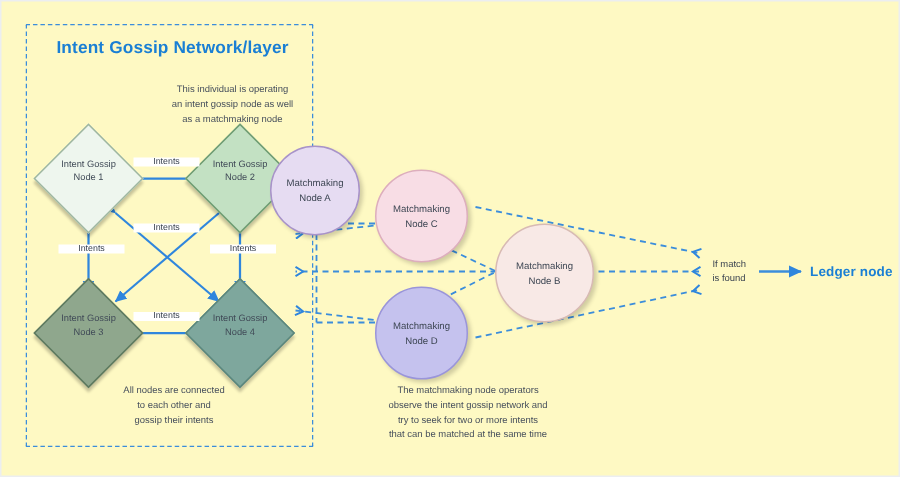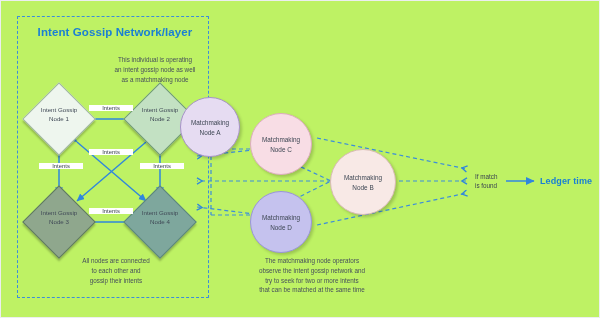--- a/index.html
+++ b/index.html
@@ -7,21 +7,21 @@
     padding: 0;
     background: #ffffff;
   }
   body {
     font-family: "Liberation Sans", sans-serif;
   }
   #canvas {
     position: relative;
     width: 600px;
     height: 318px;
-    background: #bef264;
+    background: #fef9c3;
     border: 1px solid #eceef0;
     box-sizing: border-box;
     overflow: hidden;
   }
   #svg-layer {
     position: absolute;
     left: 0;
     top: 0;
     width: 600px;
     height: 318px;
@@ -214,15 +214,15 @@
   </div>
 
   <div class="circle" style="left: 249px; top: 190px; width: 62px; height: 62px; background: rgb(197, 194, 238); border: 1px solid rgb(154, 149, 218);">
     <div class="circle-text" style="top:21px;">Matchmaking<br>Node D</div>
   </div>
 
   <div class="caption" style="left:218px; top:255px; width:186px;">The matchmaking node operators<br>observe the intent gossip network and<br>try to seek for two or more intents<br>that can be matched at the same time</div>
 
   <div class="match-label" style="left:474px; top:171px; width:34px;">If match<br>is found</div>
 
-  <div class="ledger-label" style="left:539px; top:175px;">Ledger time</div>
+  <div class="ledger-label" style="left:539px; top:175px;">Ledger node</div>
 
 </div>
 
 </body></html>

